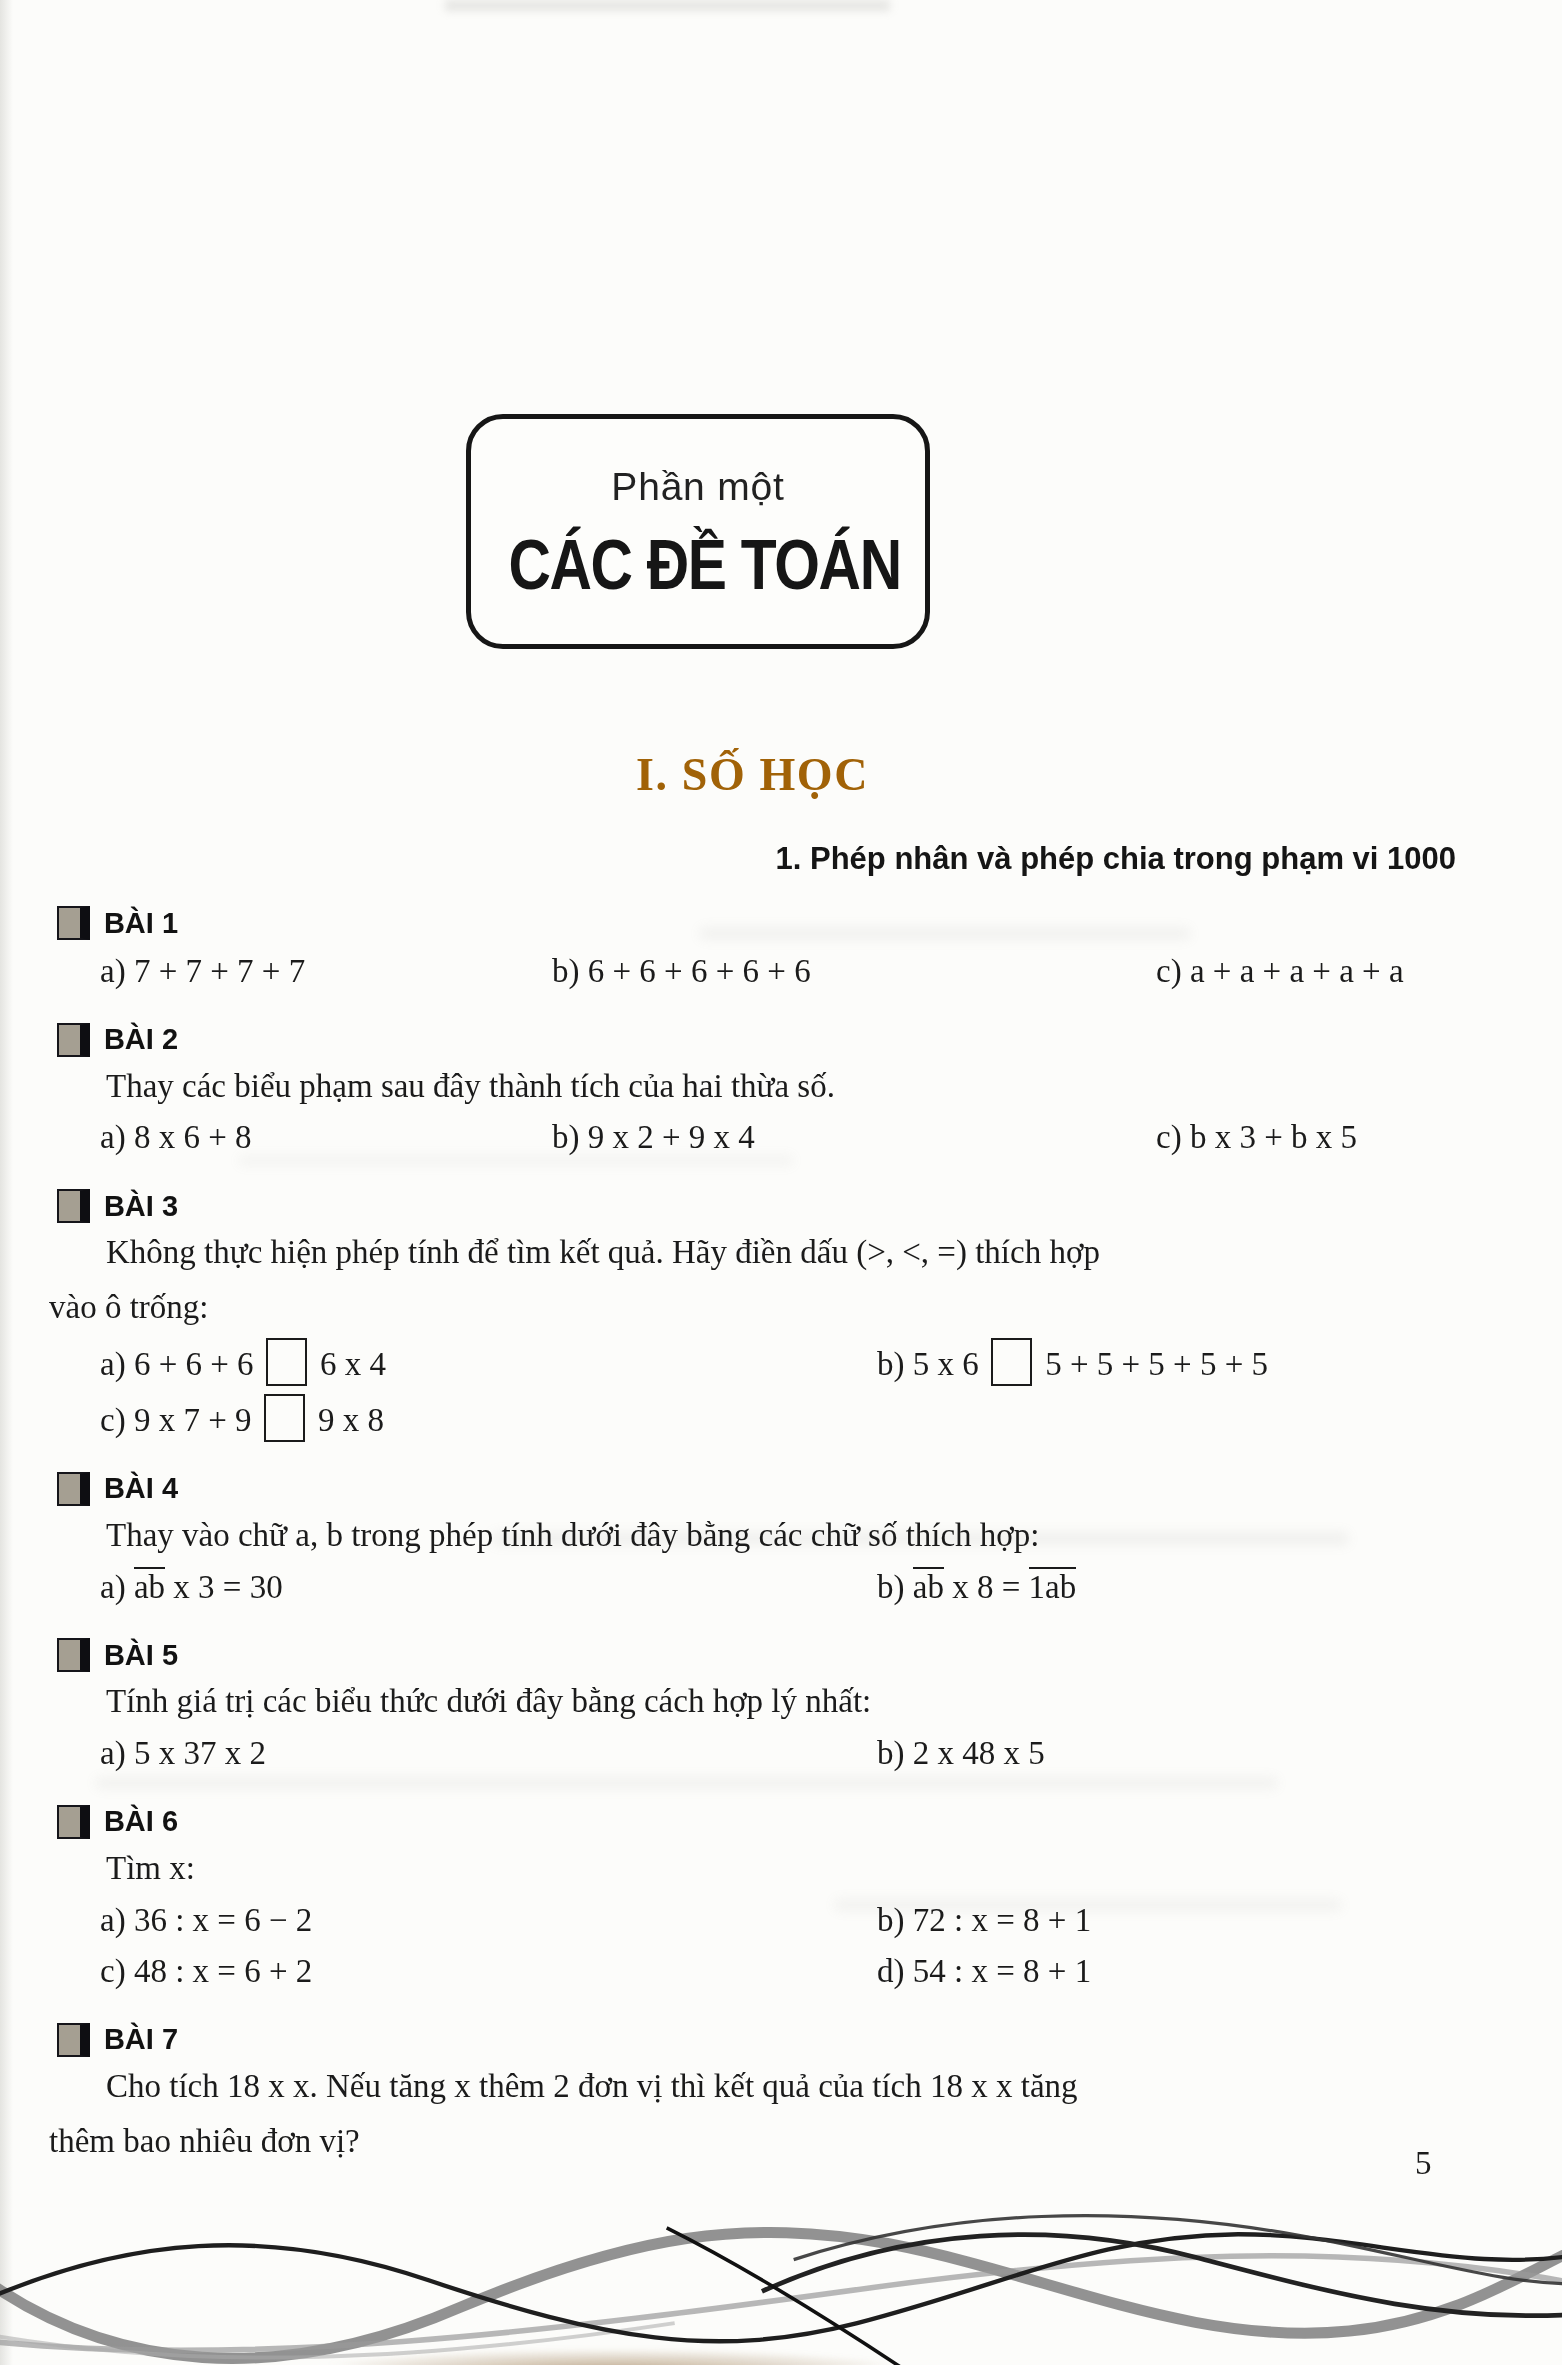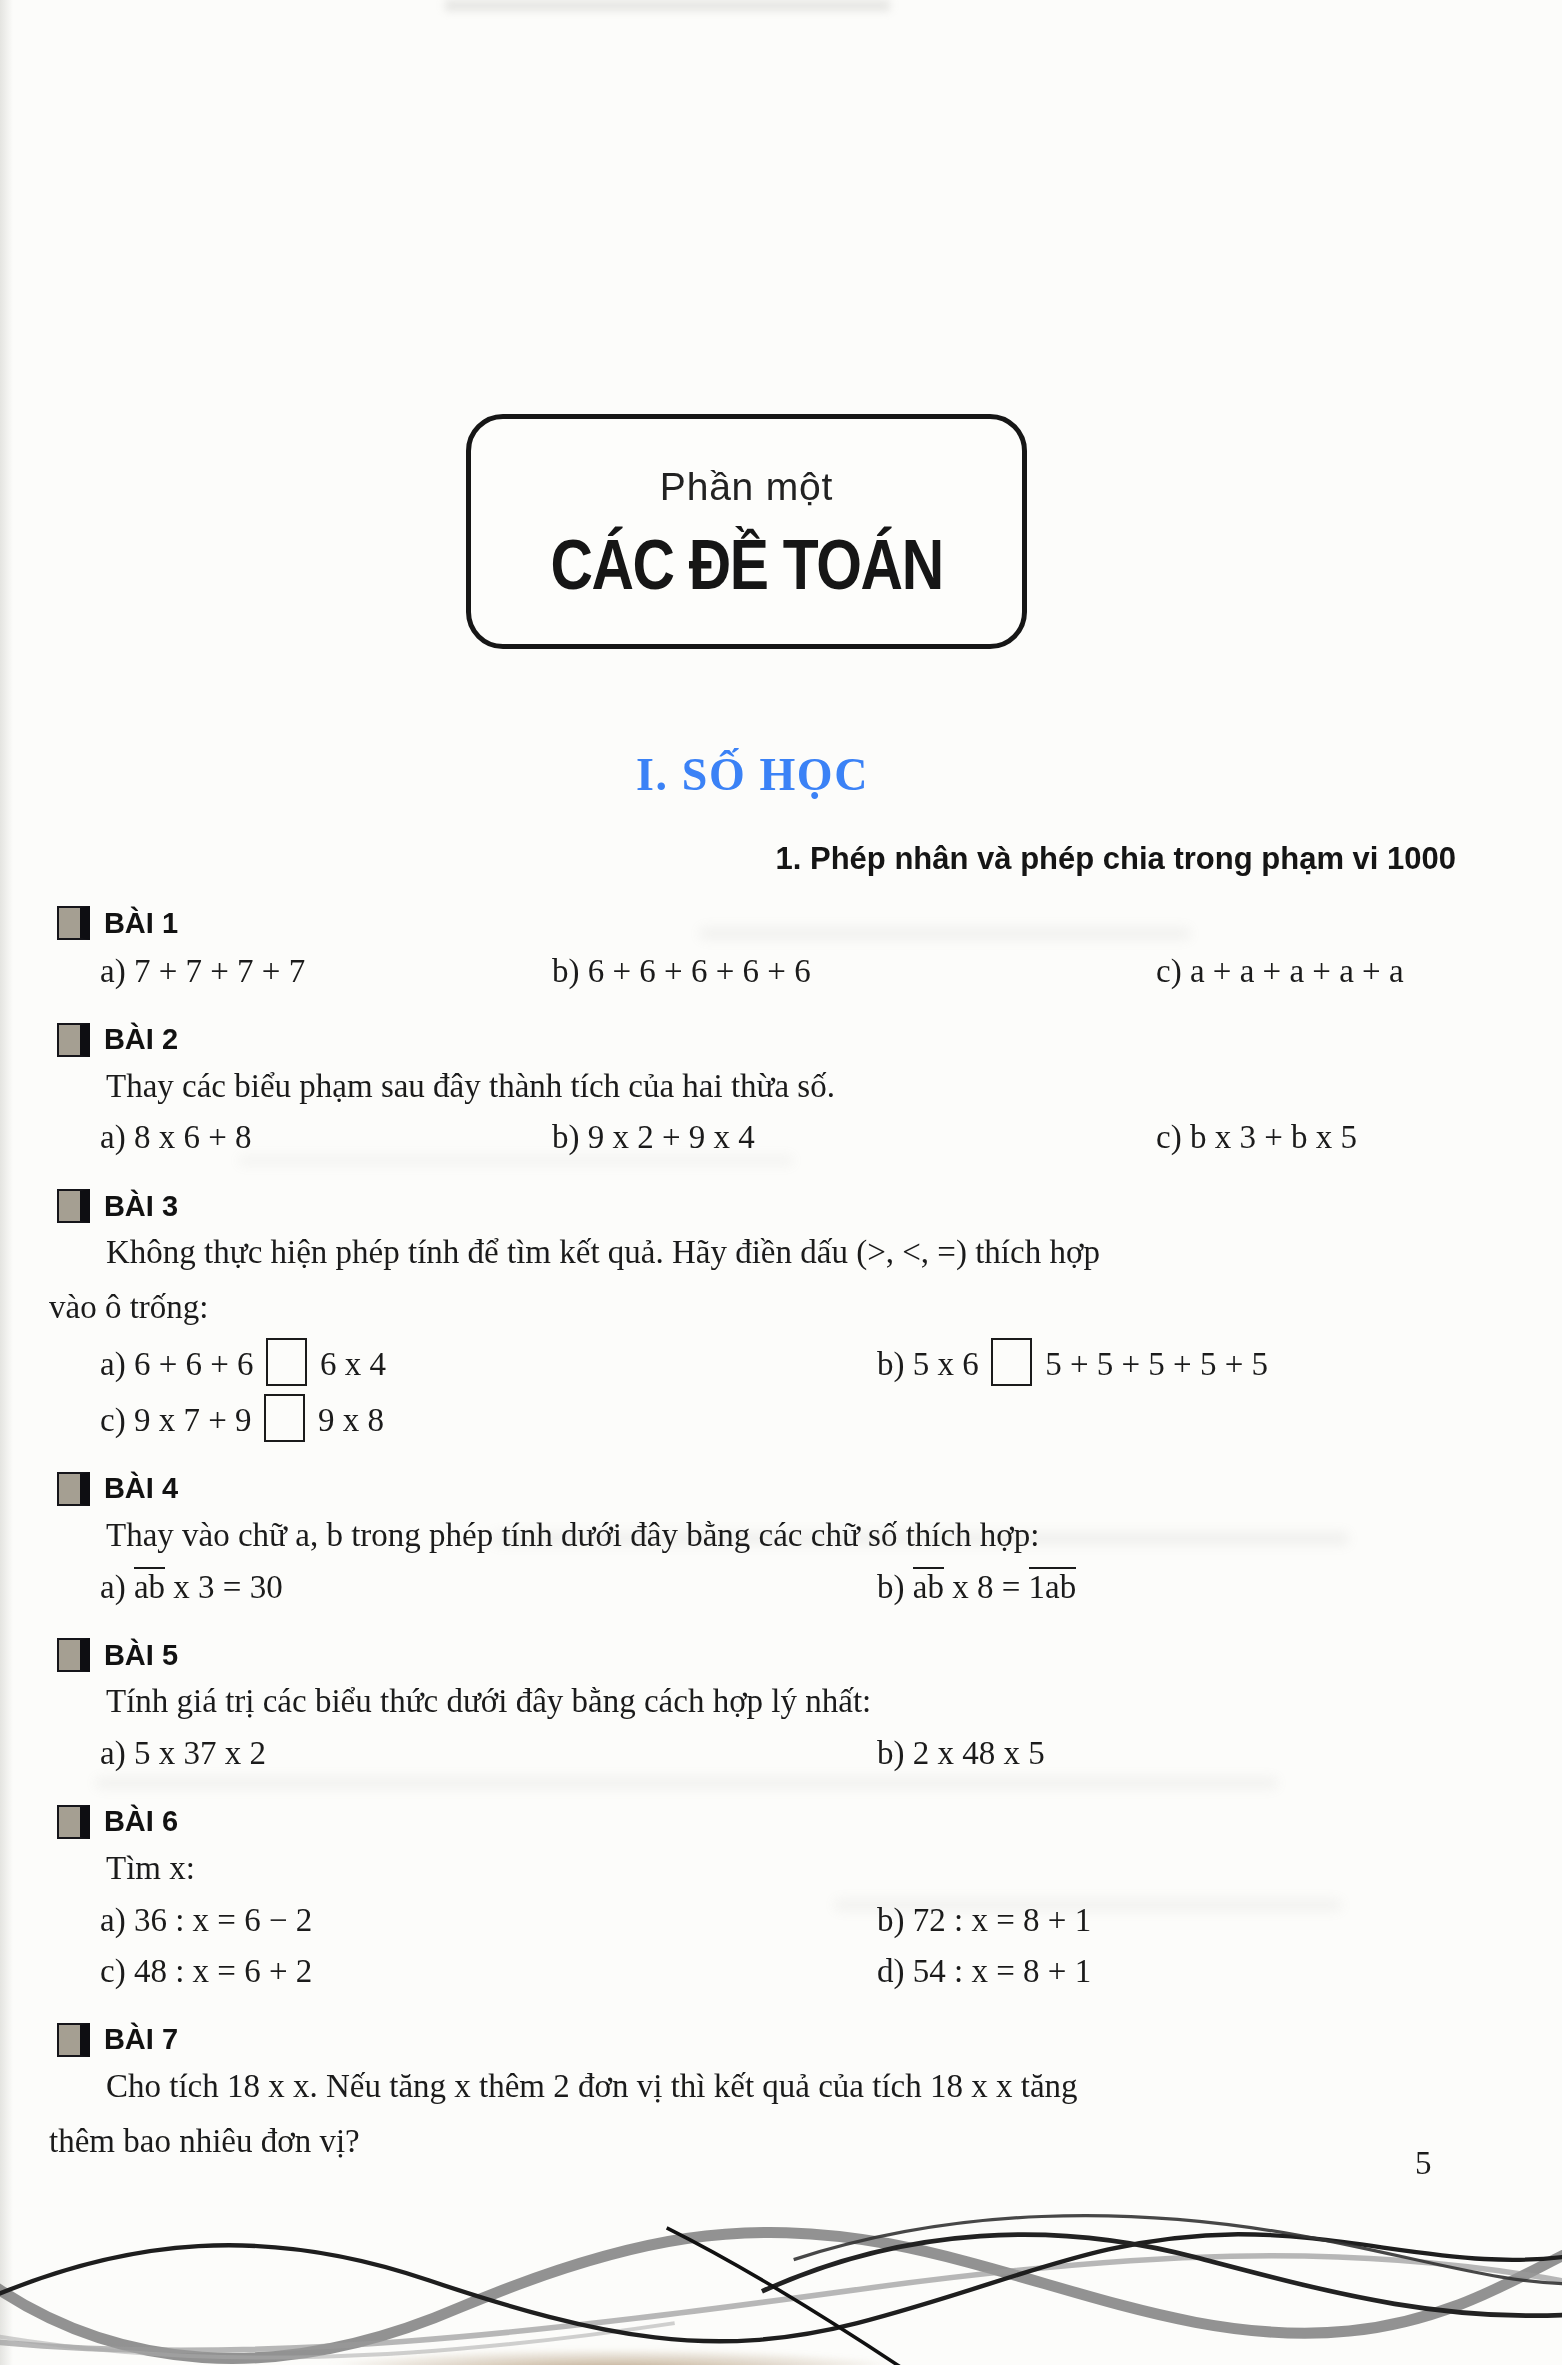--- a/index.html
+++ b/index.html
@@ -15,38 +15,38 @@
     background:#c9c9c6;filter:blur(4px);opacity:.45;}
   .ghost{position:absolute;background:#9a9a96;filter:blur(5.6px);border-radius:6.4px;}
   .g1{left:699px;top:927px;width:492px;height:12.7px;opacity:.10;}
   .g2{left:492px;top:1532px;width:857px;height:12.7px;opacity:.12;}
   .g3{left:95px;top:1777px;width:1183px;height:12px;opacity:.10;}
   .g4{left:834px;top:1899px;width:508px;height:12px;opacity:.10;}
   .g5{left:238px;top:1155px;width:556px;height:11px;opacity:.08;}
 
   
   .part-box{
-    position:absolute;left:466px;top:414px;width:561px;height:235px;
+    position:absolute;left:466px;top:414px;width:464px;height:235px;
     border:5.6px solid #161616;border-radius:37px;background:#fdfdfb;
     box-sizing:border-box;text-align:center;padding-top:46px;
   }
   .kicker{
     font-family:"Liberation Sans", sans-serif;font-size:39px;font-weight:normal;
     color:#222;letter-spacing:0.8px;margin-bottom:16px;
   }
   .part-title{
     display:inline-block;font-family:"Liberation Sans", sans-serif;font-weight:bold;
     font-size:70px;letter-spacing:-1.6px;color:#161616;transform:scaleX(.84);
     transform-origin:50% 50%;white-space:nowrap;
   }
 
   .content{position:absolute;left:49px;top:748px;width:1407px;}
   .section-title{
     margin:0;text-align:center;font-size:46px;font-weight:bold;
-    letter-spacing:1.6px;color:#3b82f6;font-family:"Liberation Serif", serif;
+    letter-spacing:1.6px;color:#a16207;font-family:"Liberation Serif", serif;
   }
   .subsection-title{
     margin:40px 0 0 0;padding-left:9.5px;
     font-family:"Liberation Sans", sans-serif;font-size:31px;font-weight:bold;color:#151515;text-align:right;
   }
 
   .exercise{margin-top:27px;}
   .ex-header{
     display:flex;align-items:center;gap:14.3px;padding-left:8px;
     font-family:"Liberation Sans", sans-serif;font-size:29px;font-weight:bold;color:#121212;

